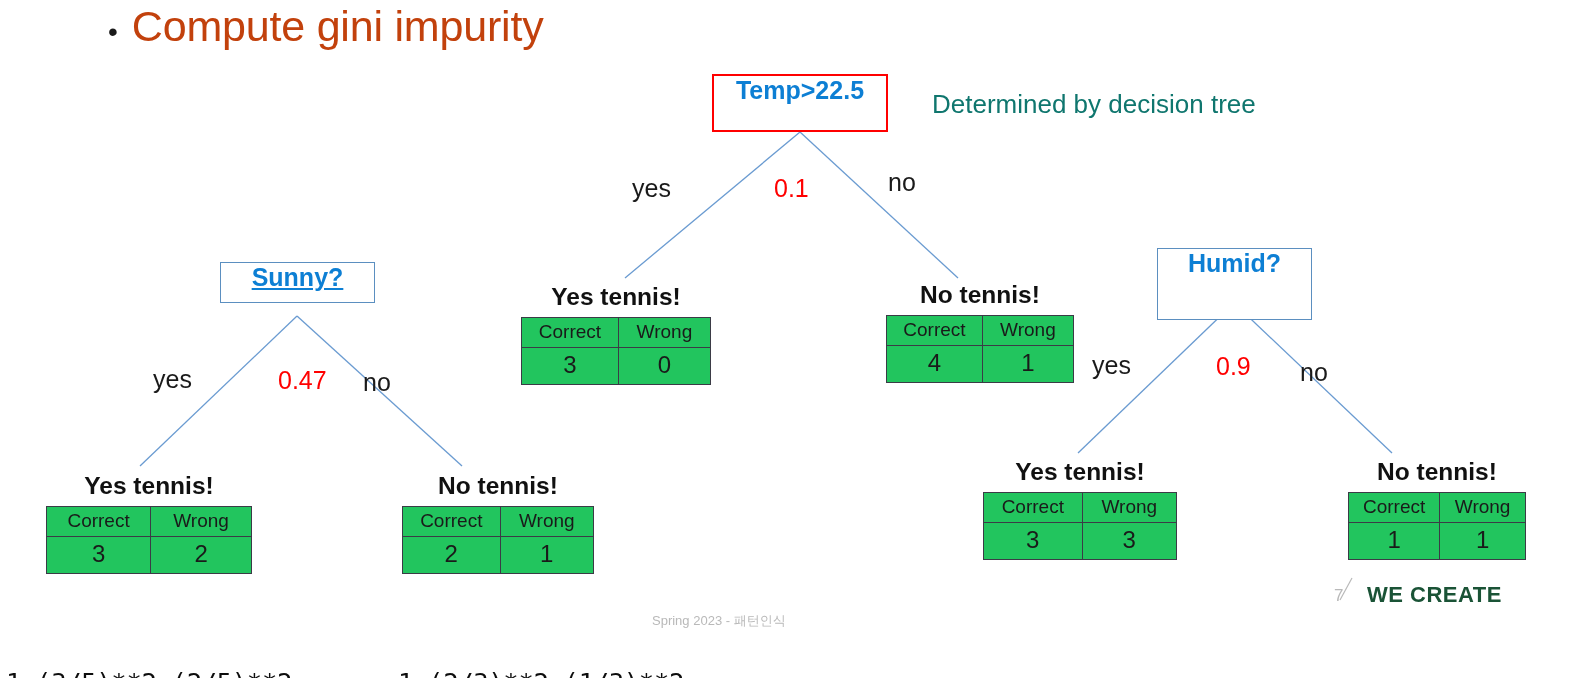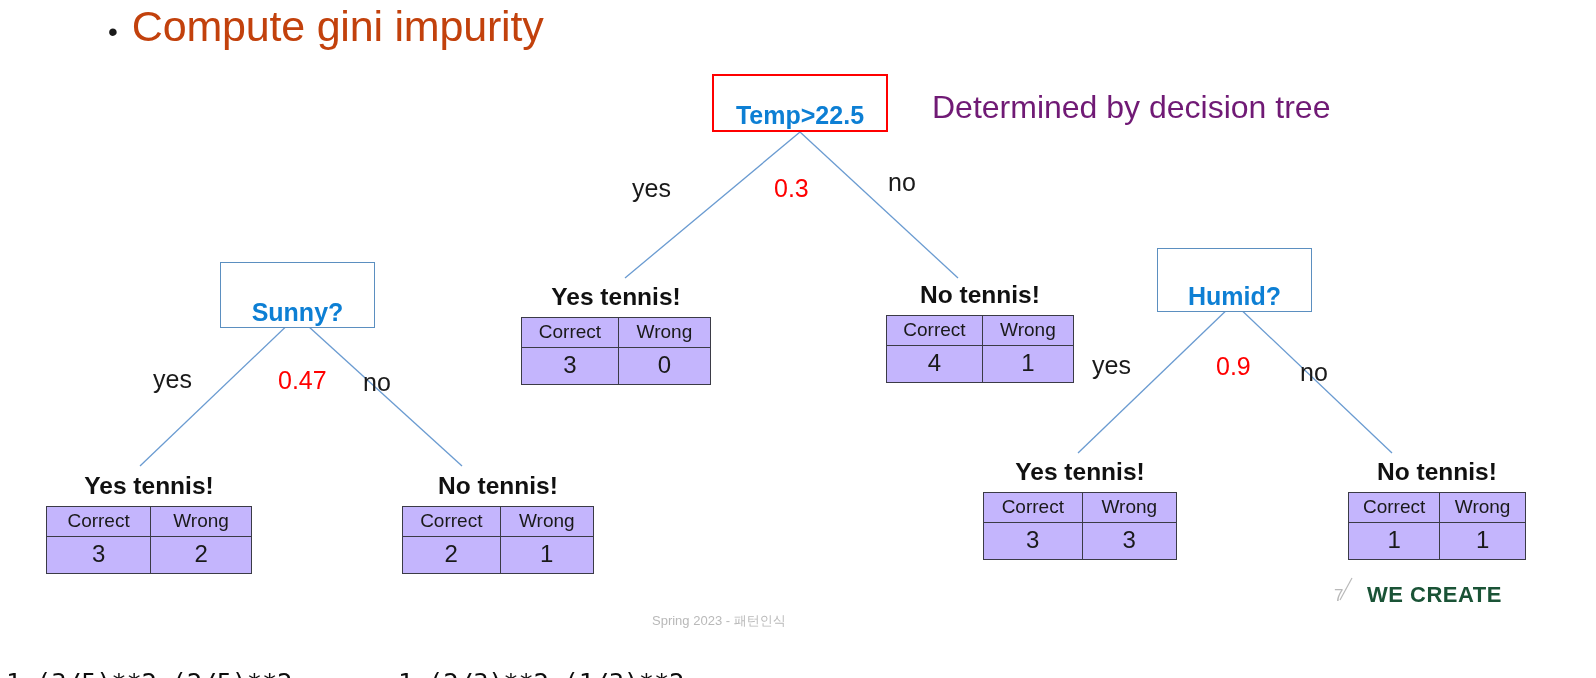--- a/index.html
+++ b/index.html
@@ -47,21 +47,21 @@
     line-height: 1.30;
     color: #0d0d0d;
     white-space: pre;
     letter-spacing: -0.3px;
   }
 
   
   .node {
     box-sizing: border-box;
     display: flex;
-    align-items: flex-end;
+    align-items: flex-start;
     justify-content: center;
     background: #ffffff;
     font-weight: bold;
     white-space: nowrap;
   }
   .node-red {
     border: 2.3px solid #ff0000;
     color: #0d7fd4;
     font-size: 25px;
   }
@@ -76,21 +76,21 @@
     font-size: 24.5px;
     font-weight: bold;
     color: #111111;
     white-space: nowrap;
     text-align: center;
   }
 
   
   table.counts {
     border-collapse: collapse;
-    background: #c4b5fd;
+    background: #22c55e;
   }
   table.counts td {
     border: 1.6px solid #3b3b46;
     text-align: center;
     color: #1a1a1a;
     font-family: "Liberation Sans", sans-serif;
   }
   table.counts td.hdr {
     font-size: 19px;
     font-weight: 400;
@@ -108,22 +108,22 @@
     white-space: nowrap;
   }
   .gini-label {
     font-size: 25px;
     color: #ff0000;
     white-space: nowrap;
   }
 
   
   #annotation {
-    font-size: 32px;
-    color: #701a75;
+    font-size: 26px;
+    color: #0f766e;
     white-space: nowrap;
   }
 
   
   #footer-note {
     font-size: 13px;
     color: #b9b9b9;
     white-space: nowrap;
   }
   #slide-number {
@@ -168,21 +168,21 @@
   <div class="abs" id="title-row">
     <span id="title-bullet">•</span>
     <span id="title-text">Compute gini impurity</span>
   </div>
 
 
   <div class="abs node node-red" style="left:712px; top:74px; width:176px; height:58px;">
     <span>Temp&gt;22.5</span>
   </div>
   <div class="abs edge-label" style="left:632px; top:174px;">yes</div>
-  <div class="abs gini-label" style="left:774px; top:174px;">0.3</div>
+  <div class="abs gini-label" style="left:774px; top:174px;">0.1</div>
   <div class="abs edge-label" style="left:888px; top:168px;">no</div>
 
   <div class="abs" id="annotation" style="left:932px; top:89px;">Determined by decision tree</div>
 
   <div class="abs" style="left:521px; top:283px; width:190px; text-align:center;">
     <div class="leaf-title">Yes tennis!</div>
     <table class="counts" style="margin:6px auto 0;">
       <tbody>
           <tr>
         <td class="hdr" style="width:94px;">Correct</td>
@@ -205,21 +205,21 @@
         <td class="hdr" style="width:92px;">Wrong</td>
       </tr>
       <tr>
         <td class="val">4</td>
         <td class="val">1</td>
       </tr>
     </tbody>
       </table>
   </div>
 
-  <div class="abs node node-blue" style="left:220px; top:262px; width:155px; height:66px;">
+  <div class="abs node node-blue" style="left:220px; top:262px; width:155px; height:41px;text-decoration:underline;">
     <span>Sunny?</span>
   </div>
   <div class="abs edge-label" style="left:153px; top:365px;">yes</div>
   <div class="abs gini-label" style="left:278px; top:366px;">0.47</div>
   <div class="abs edge-label" style="left:363px; top:368px;">no</div>
 
   <div class="abs" style="left:46px; top:472px; width:206px; text-align:center;">
     <div class="leaf-title">Yes tennis!</div>
     <table class="counts" style="margin:6px auto 0;">
       <tbody>
@@ -253,21 +253,21 @@
 
   <div class="abs calc" style="left:6px; top:600px;">
     <div>1-(3/5)**2-(2/5)**2</div>
     
   </div>
   <div class="abs calc" style="left:398px; top:600px;">
     <div>1-(2/3)**2-(1/3)**2</div>
     
   </div>
 
-  <div class="abs node node-blue" style="left:1157px; top:248px; width:155px; height:64px;">
+  <div class="abs node node-blue" style="left:1157px; top:248px; width:155px; height:72px;">
     <span>Humid?</span>
   </div>
   <div class="abs edge-label" style="left:1092px; top:351px;">yes</div>
   <div class="abs gini-label" style="left:1216px; top:352px;">0.9</div>
   <div class="abs edge-label" style="left:1300px; top:358px;">no</div>
 
   <div class="abs" style="left:983px; top:458px; width:194px; text-align:center;">
     <div class="leaf-title">Yes tennis!</div>
     <table class="counts" style="margin:6px auto 0;">
       <tbody>

